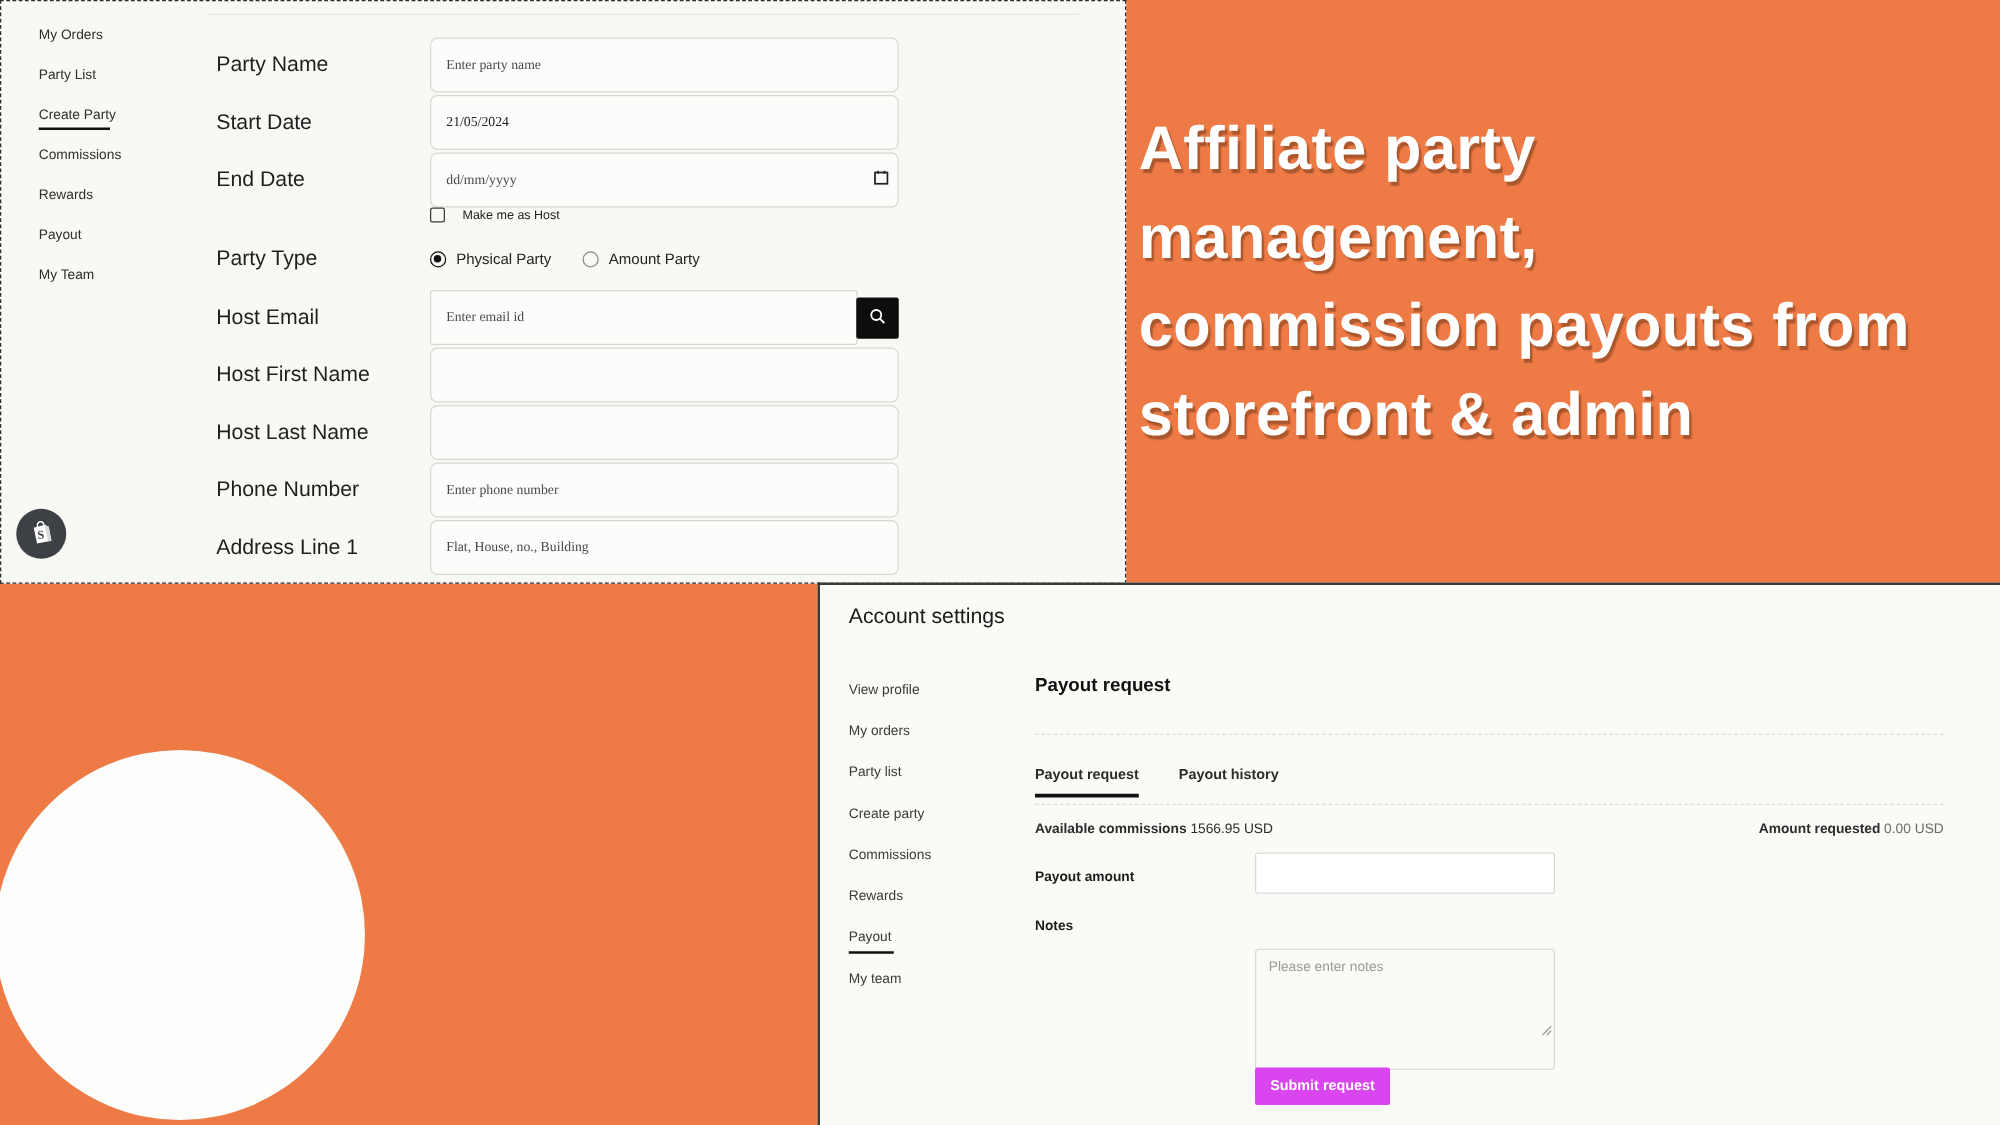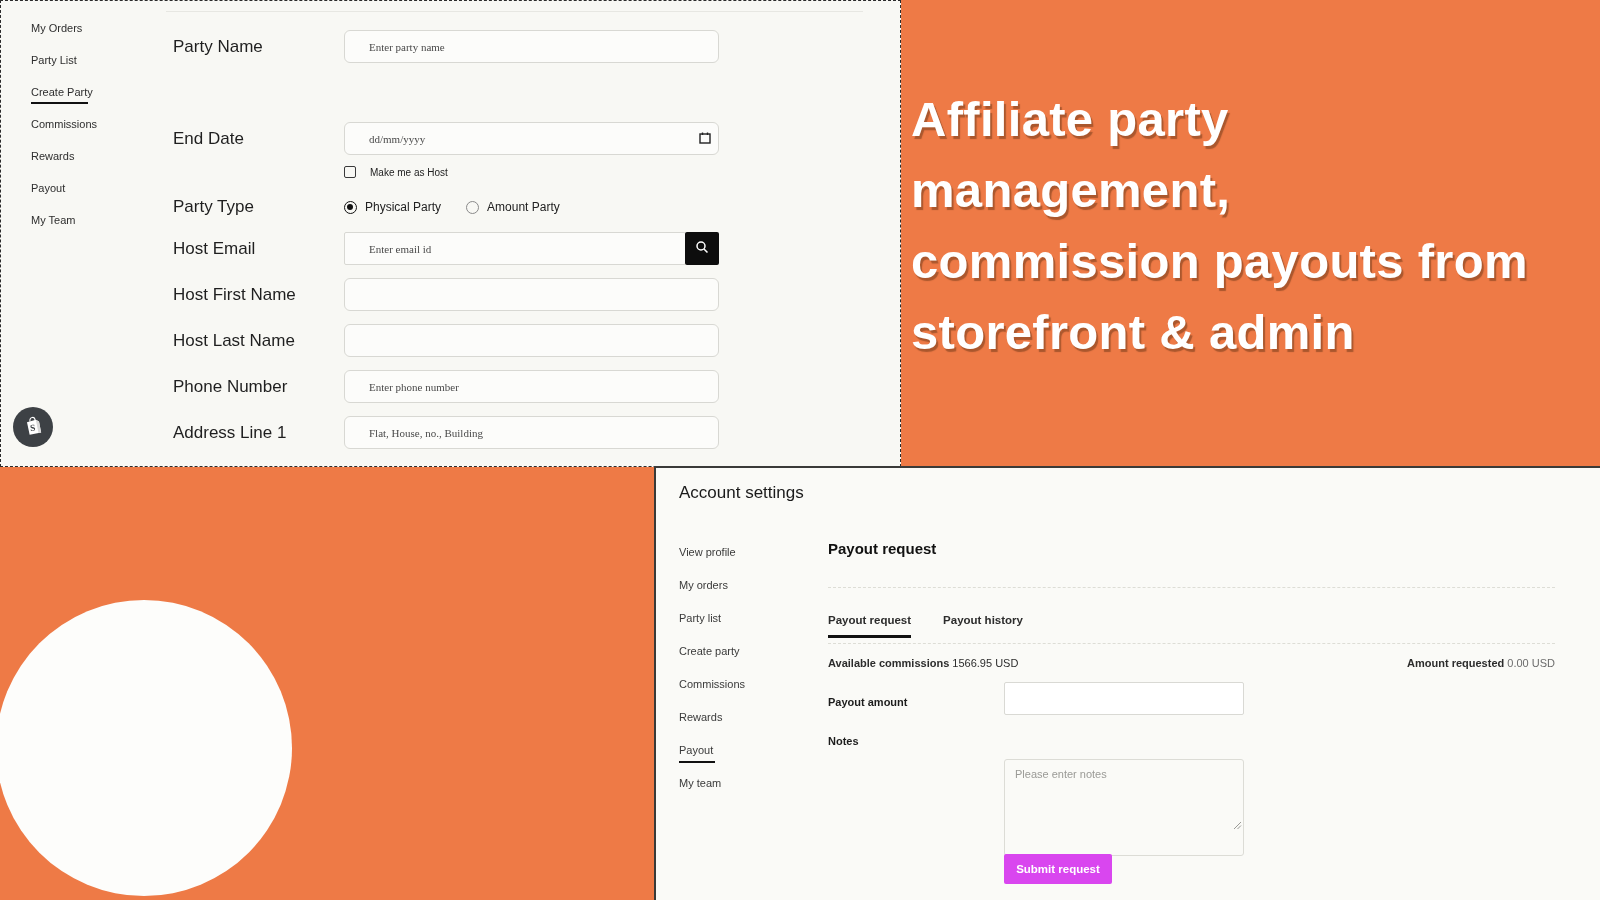--- a/index.html
+++ b/index.html
@@ -15,22 +15,22 @@
   .form-shot {
     position:absolute; left:0; top:0; width:901px; height:467px;
     background:#F8F8F4; border:1px dashed #2b2b2b;
   }
   .form-topline { position:absolute; left:165px; top:10px; width:697px; height:1px; background:#E7E7E2; }
   .side-item { position:absolute; left:30px; font-size:11px; color:#2e2e2e; cursor:pointer; white-space:nowrap; }
   .side-item .ul { display:block; height:2px; background:#111; margin-top:4px; width:57px; }
   .frow { position:absolute; left:172px; width:546px; display:flex; align-items:center; }
   .flabel { width:171px; font-size:17px; color:#1f1f1f; flex:0 0 171px; }
   .finput {
-    flex:1; height:33px; background:#FCFCFA; border:1px solid #D8D8D3; border-radius:6px;
-    font-family:"Liberation Serif", serif; font-size:11px; color:#222; padding:0 24px; outline:none; min-width:0;
+    flex:1; height:44px; background:#FCFCFA; border:1px solid #D8D8D3; border-radius:6px;
+    font-family:"Liberation Serif", serif; font-size:11px; color:#222; padding:0 12px; outline:none; min-width:0;
   }
   .finput::placeholder { color:#4a4a4a; opacity:1; }
   .dateicon { position:absolute; right:8px; top:50%; transform:translateY(-50%); }
   .ctrl { flex:1; display:flex; align-items:center; position:relative; }
   .checkbox { width:12px; height:12px; border:1.3px solid #3a3a3a; border-radius:2px; background:transparent; display:inline-block; cursor:pointer; }
   .cblabel { font-size:10px; color:#222; font-weight:500; margin-left:14px; }
   .radio { width:13px; height:13px; border-radius:50%; display:inline-block; position:relative; cursor:pointer; }
   .radio.on { border:1.5px solid #111; }
   .radio.on::after { content:""; position:absolute; left:2px; top:2px; width:6px; height:6px; border-radius:50%; background:#111; }
   .radio.off { border:1.5px solid #8a8a8a; }
@@ -89,20 +89,24 @@
       <div class="side-item" style="top: 149px;">Rewards</div>
       <div class="side-item" style="top: 181px;">Payout</div>
       <div class="side-item" style="top: 213px;">My Team</div>
     </div>
 
   <div class="frow" style="top:29px">
     <label class="flabel">Party Name</label>
     <input class="finput" placeholder="Enter party name" style="">
   </div>
 
+  <div class="frow" style="top:75px">
+    <label class="flabel">Start Date</label>
+    <input class="finput" value="21/05/2024" style="">
+  </div>
 
   <div class="frow" style="top:121px">
     <label class="flabel">End Date</label>
     <div class="ctrl">
       <input class="finput" style="padding-right: 26px;" placeholder="dd/mm/yyyy">
       <span class="dateicon">
         <svg width="12" height="12" viewBox="0 0 12 12">
             <rect x="1" y="2" width="10" height="9" fill="none" stroke="#222" stroke-width="1.4"></rect>
             <line x1="3.5" y1="0.5" x2="3.5" y2="3" stroke="#222" stroke-width="1.4"></line>
             <line x1="8.5" y1="0.5" x2="8.5" y2="3" stroke="#222" stroke-width="1.4"></line>

